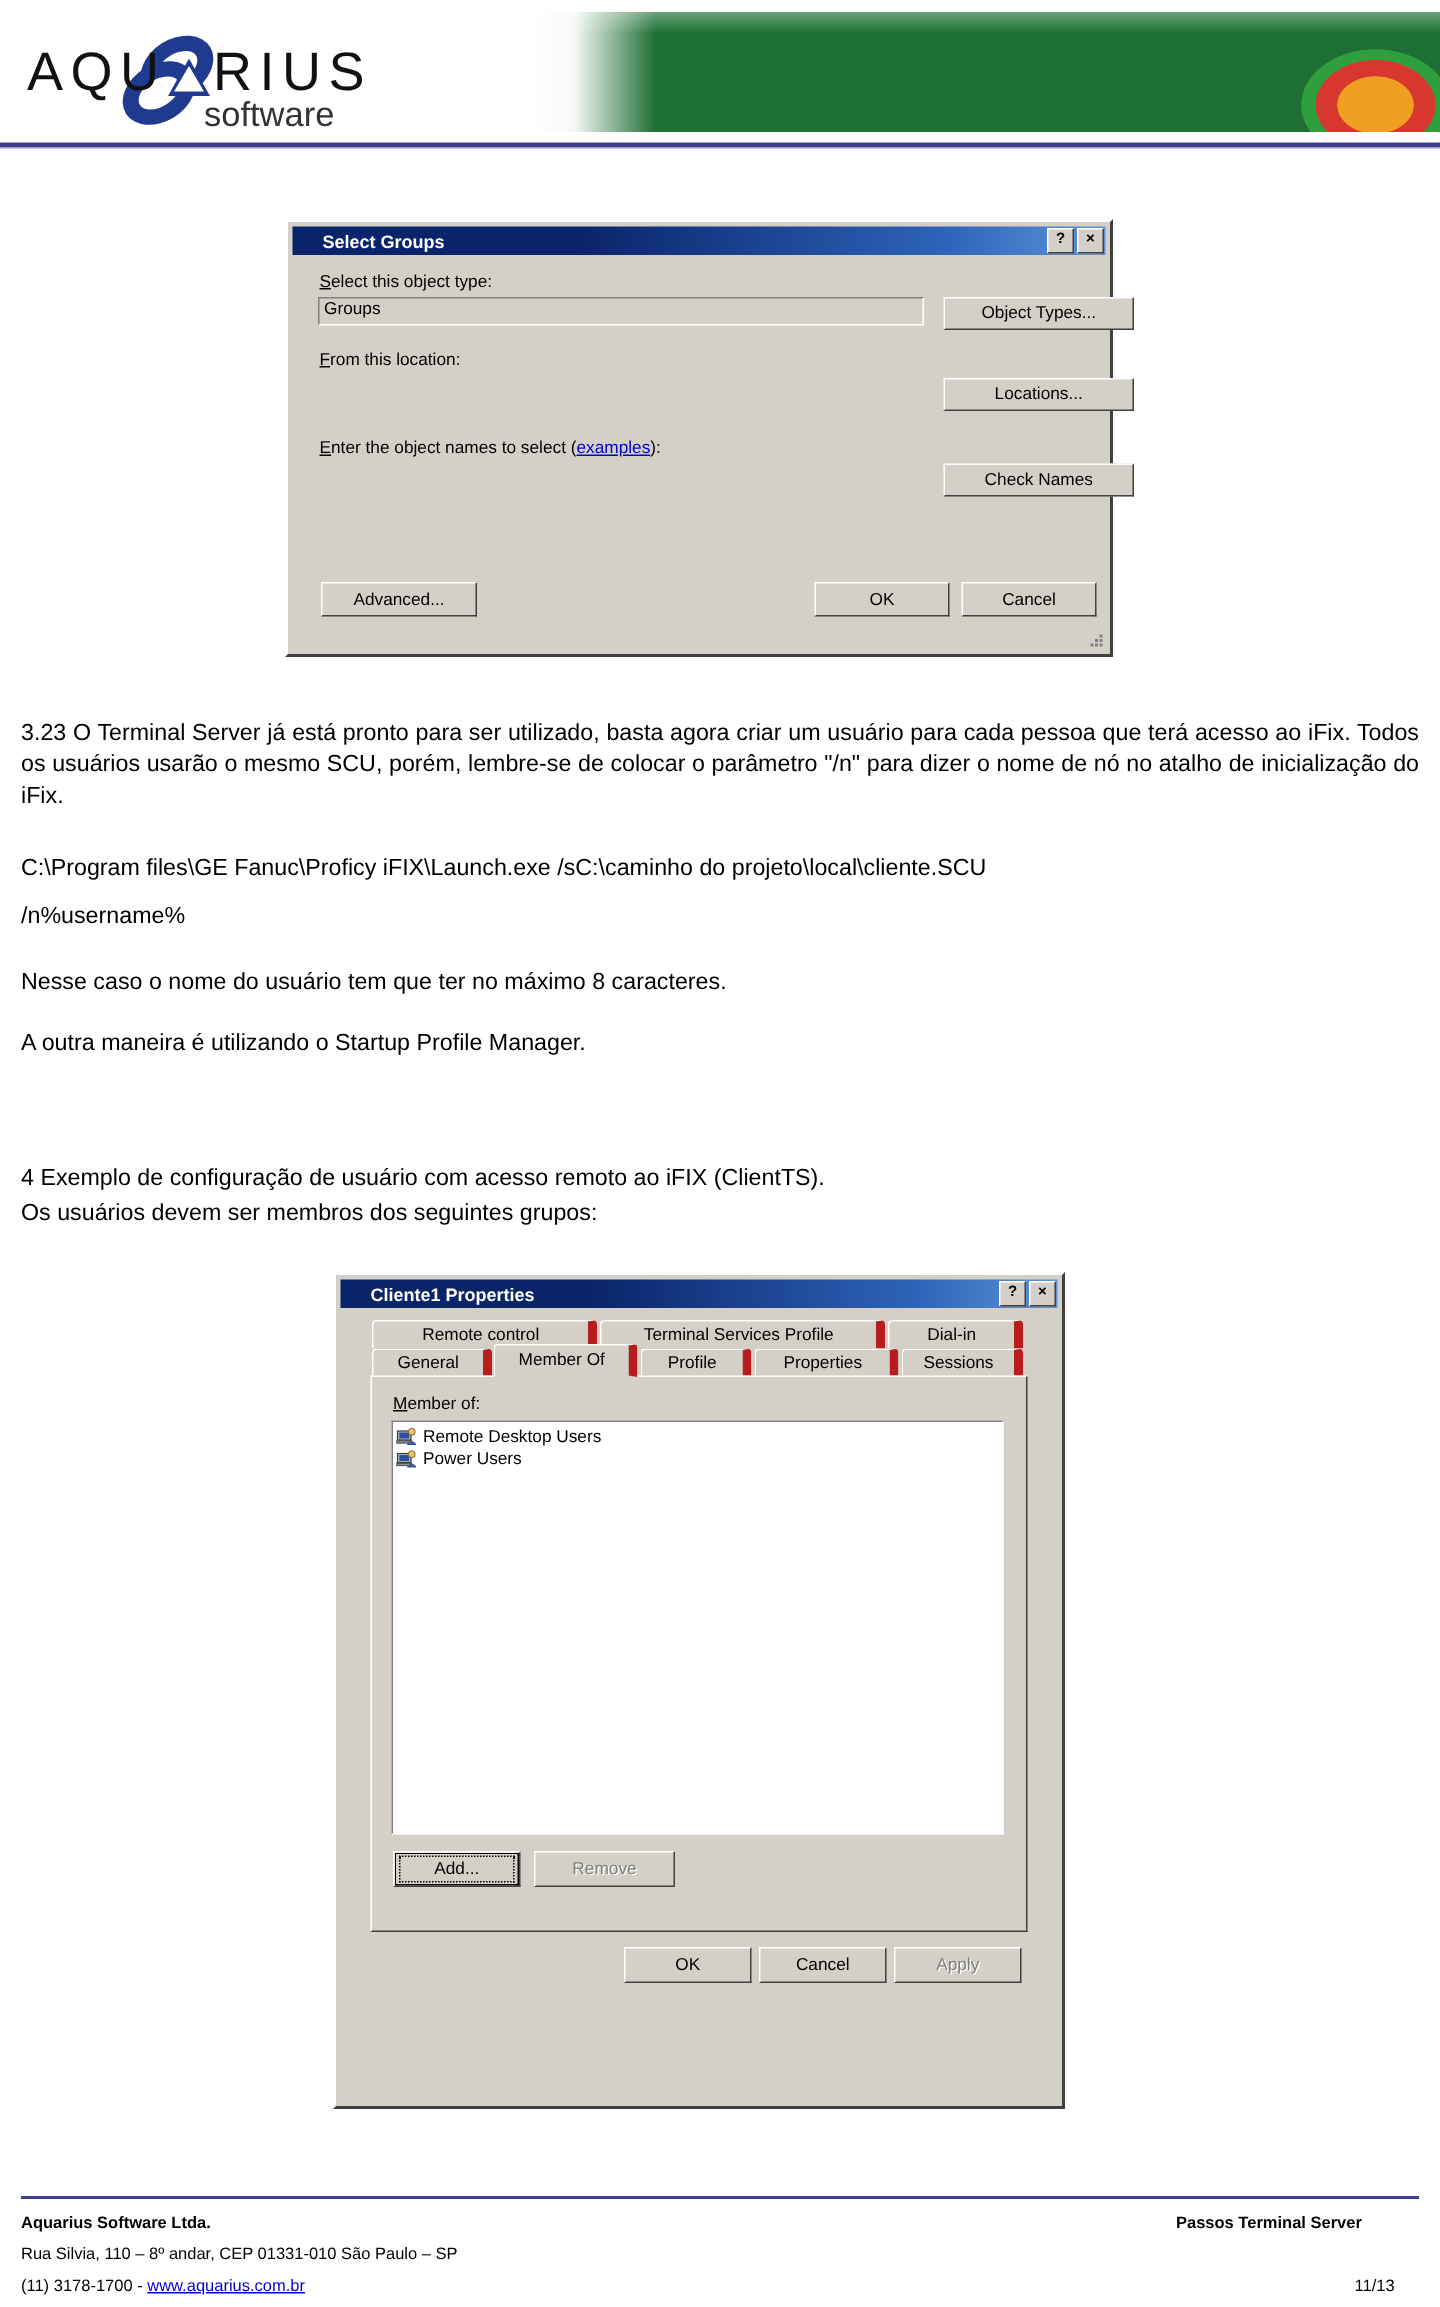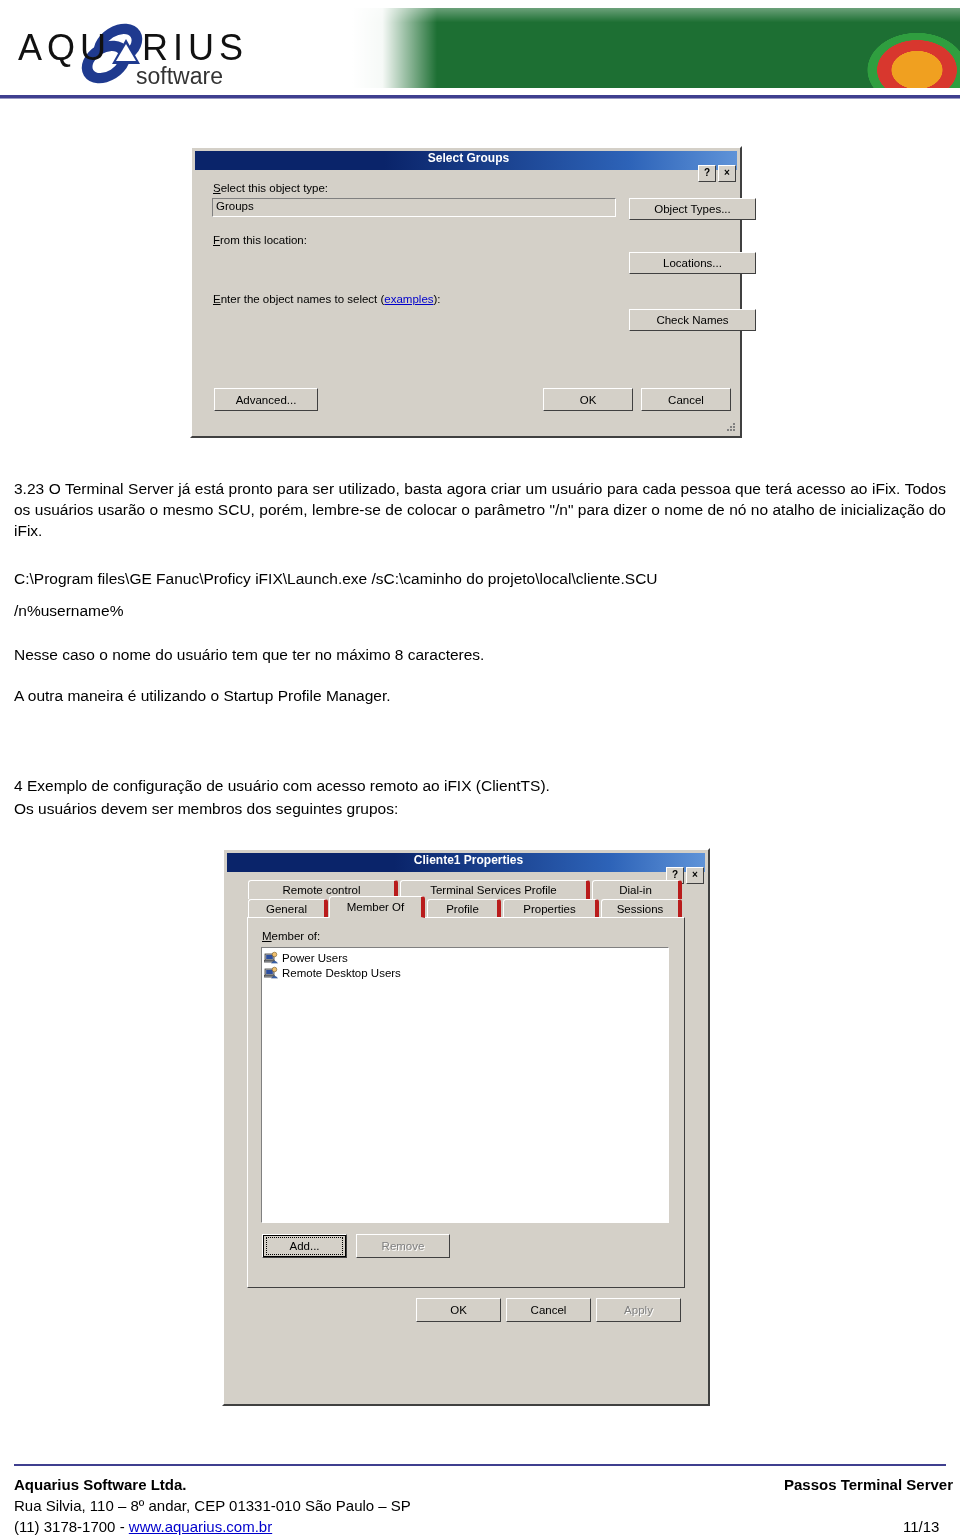--- a/index.html
+++ b/index.html
@@ -49,21 +49,21 @@
     position:absolute;background:#d4d0c8;
     border-top:2px solid #ffffff;border-left:2px solid #ffffff;
     border-right:2px solid #404040;border-bottom:2px solid #404040;
     font-family:"Liberation Sans", sans-serif;font-size:11px;color:#000;
     box-sizing:border-box;
   }
   .titlebar{
     position:absolute;left:3px;right:3px;top:3px;height:19px;
     background:linear-gradient(90deg,#0a246a 0%, #0a246a 35%, #2d63b8 80%, #5f93d8 100%);
     color:#fff;font-weight:bold;font-size:12px;
-    display:flex;align-items:center;padding-left:5px;box-sizing:border-box;flex-direction:column;
+    display:flex;align-items:center;padding-left:20px;box-sizing:border-box;
   }
   .titlebar .tb-btns{margin-left:auto;display:flex;gap:2px;padding-right:1px;}
   .tb-btn{
     width:16px;height:15px;background:#d4d0c8;
     border-top:1px solid #fff;border-left:1px solid #fff;
     border-right:1px solid #404040;border-bottom:1px solid #404040;
     color:#000;font-size:10px;font-weight:bold;line-height:13px;text-align:center;
     font-family:"Liberation Sans", sans-serif;
   }
   .lbl{position:absolute;font-size:11.5px;color:#000;white-space:nowrap;}
@@ -85,21 +85,21 @@
   .btn.dotted{box-shadow:inset 0 0 0 1px #000;}
   .btn.dotted .inner{border:1px dotted #000;width:calc(100% - 8px);height:calc(100% - 6px);display:flex;align-items:center;justify-content:center;}
   .btn.disabled{color:#808080;text-shadow:1px 1px 0 #ffffff;}
   .linkish{color:#0000cc;text-decoration:underline;}
   .uline{text-decoration:underline;}
   .grip{position:absolute;right:3px;bottom:3px;width:12px;height:12px;}
   .grip i{position:absolute;display:block;background:#808080;}
   .tab{
     position:absolute;height:19px;background:#d4d0c8;
     border-top:1px solid #ffffff;border-left:1px solid #ffffff;
-    border-right:4px solid #b91c1c;
+    border-right:6px solid #b91c1c;
     font-size:11.5px;display:flex;align-items:center;justify-content:center;
     box-sizing:border-box;color:#000;border-radius:3px 3px 0 0;
   }
   .tab.active{z-index:5;height:22px;background:#d4d0c8;border-bottom:1px solid #d4d0c8;font-weight:normal;}
   .tabpanel{
     position:absolute;background:#d4d0c8;
     border-top:1px solid #ffffff;border-left:1px solid #ffffff;
     border-right:1px solid #404040;border-bottom:1px solid #404040;
   }
   .listbox{
@@ -111,21 +111,21 @@
   .li{display:flex;align-items:center;height:15px;gap:4px;}
   .grp-icon{width:14px;height:13px;position:relative;flex:0 0 14px;}
 
   
   .doc{position:absolute;left:0;top:0;width:960px;}
   .ptxt{position:absolute;font-size:15.5px;line-height:21px;color:#000;}
   .just{text-align:justify;}
 
   
   .ftr-rule{position:absolute;left:14px;top:1464px;width:932px;height:2px;background:#3f3f8f;}
-  .ftr{position:absolute;font-size:15px;color:#000;font-family:"Liberation Sans", sans-serif;}
+  .ftr{position:absolute;font-size:11px;color:#000;font-family:"Liberation Sans", sans-serif;}
   .ftr.b{font-weight:bold;}
   .ftr a{color:#0000cc;text-decoration:underline;}
 </style>
 </head>
 <body>
 
 <div class="header">
 
   <div class="logo-wrap">
     <svg class="logo-svg" width="250" height="72" viewBox="0 0 250 72">
@@ -254,44 +254,44 @@
     <span>Sessions</span>
   </div>
 
   <div class="tabpanel" style="left:23px;top:67px;width:436px;height:369px;">
 
     <div class="lbl" style="left:14px;top:12px;">
       <span class="uline">M</span><span>ember of:</span>
     </div>
 
     <div class="listbox" style="left:13px;top:29px;width:408px;height:276px;">
+      <div class="li">
+        <span class="grp-icon">
+          <svg width="14" height="13" viewBox="0 0 14 13">
+            <rect x="1" y="3" width="9" height="6" fill="#b9bcc4" stroke="#3b3b3b" stroke-width="0.8"></rect>
+            <rect x="2.2" y="4" width="6.6" height="4" fill="#2d4f9e"></rect>
+            <rect x="0.5" y="9.5" width="10" height="1.6" fill="#8d9199" stroke="#3b3b3b" stroke-width="0.6"></rect>
+            <circle cx="10.5" cy="3.5" r="2.3" fill="#f0c070" stroke="#7a5a20" stroke-width="0.6"></circle>
+            <path d="M7.6 12 q2.9 -3.6 5.8 0 z" fill="#3f6fc4" stroke="#21407a" stroke-width="0.6"></path>
+          </svg>
+        </span>
+        <span>Remote Desktop Users</span>
+      </div>
       <div class="li">
         <span class="grp-icon">
           <svg width="14" height="13" viewBox="0 0 14 13">
             <rect x="1" y="3" width="9" height="6" fill="#b9bcc4" stroke="#3b3b3b" stroke-width="0.8"></rect>
             <rect x="2.2" y="4" width="6.6" height="4" fill="#2d4f9e"></rect>
             <rect x="0.5" y="9.5" width="10" height="1.6" fill="#8d9199" stroke="#3b3b3b" stroke-width="0.6"></rect>
             <circle cx="10.5" cy="3.5" r="2.3" fill="#f0c070" stroke="#7a5a20" stroke-width="0.6"></circle>
             <path d="M7.6 12 q2.9 -3.6 5.8 0 z" fill="#3f6fc4" stroke="#21407a" stroke-width="0.6"></path>
           </svg>
         </span>
         <span>Power Users</span>
       </div>
-      <div class="li">
-        <span class="grp-icon">
-          <svg width="14" height="13" viewBox="0 0 14 13">
-            <rect x="1" y="3" width="9" height="6" fill="#b9bcc4" stroke="#3b3b3b" stroke-width="0.8"></rect>
-            <rect x="2.2" y="4" width="6.6" height="4" fill="#2d4f9e"></rect>
-            <rect x="0.5" y="9.5" width="10" height="1.6" fill="#8d9199" stroke="#3b3b3b" stroke-width="0.6"></rect>
-            <circle cx="10.5" cy="3.5" r="2.3" fill="#f0c070" stroke="#7a5a20" stroke-width="0.6"></circle>
-            <path d="M7.6 12 q2.9 -3.6 5.8 0 z" fill="#3f6fc4" stroke="#21407a" stroke-width="0.6"></path>
-          </svg>
-        </span>
-        <span>Remote Desktop Users</span>
-      </div>
     </div>
 
     <div class="btn dotted" style="left:14px;top:316px;width:85px;height:24px;">
       <span class="inner">
         <span>Add...</span>
       </span>
     </div>
     <div class="btn disabled" style="left:108px;top:316px;width:94px;height:24px;">
       <span>Remove</span>
     </div>

